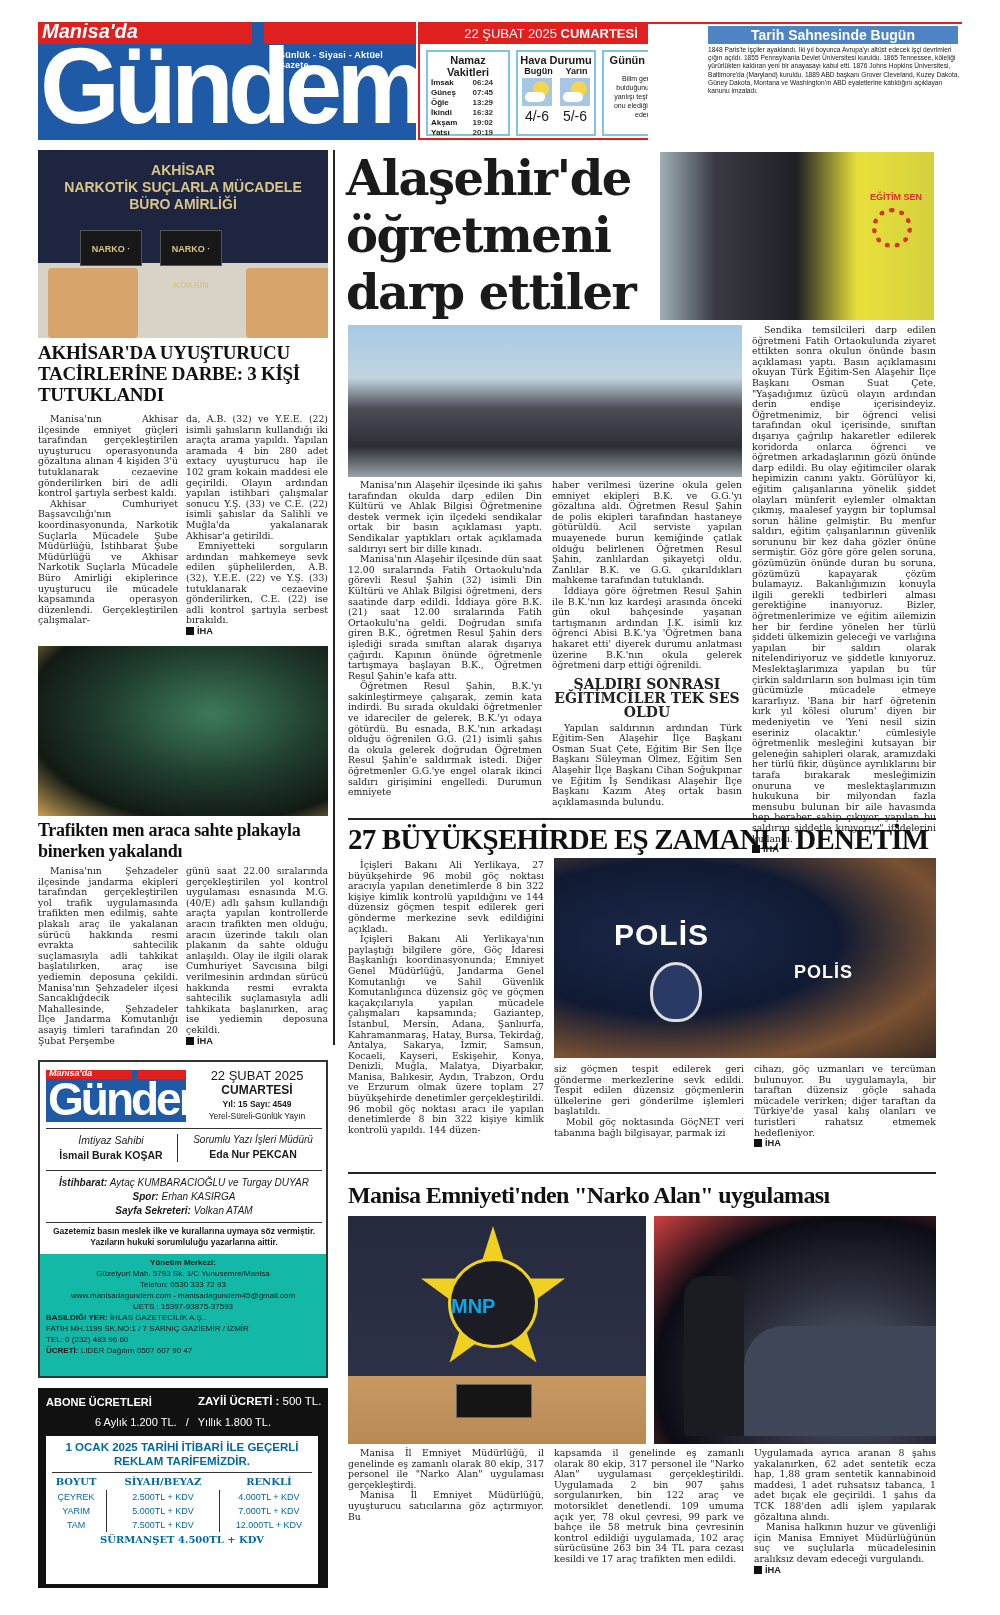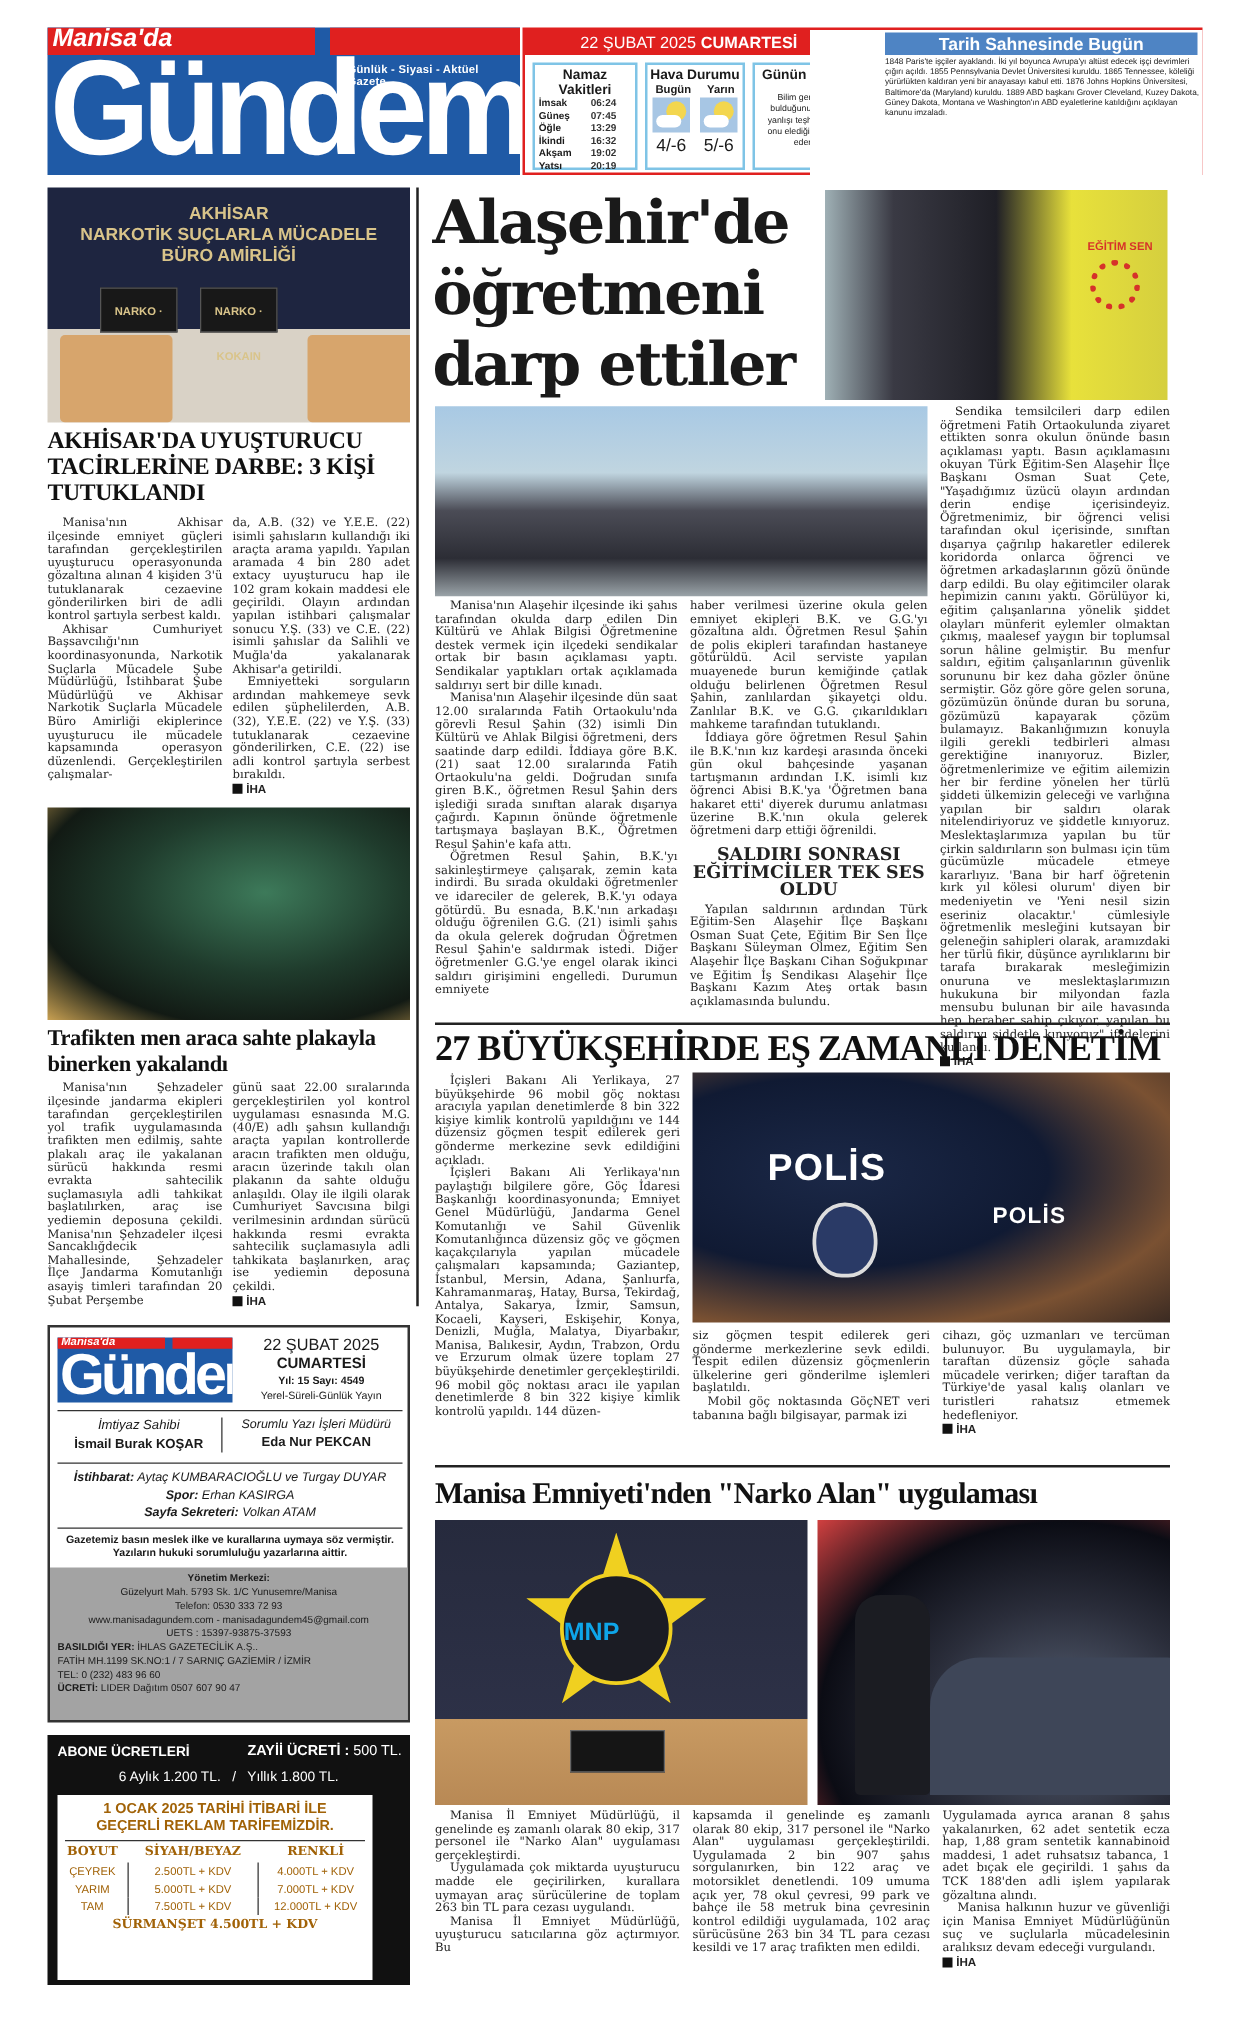--- a/index.html
+++ b/index.html
@@ -55,21 +55,21 @@
 .imprint{left:38px;top:1060px;width:290px;height:318px;border:2px solid #333}
 .imprint .logo{position:absolute;left:6px;top:8px;width:140px;height:52px;background:#1f5aa6;overflow:hidden}
 .imprint .logo .r{position:absolute;left:0;top:0;width:86px;height:9px;background:#e0201f}
 .imprint .logo .r2{position:absolute;left:92px;top:0;width:48px;height:9px;background:#e0201f}
 .imprint .logo .s{position:absolute;left:3px;top:-2px;color:#fff;font:italic bold 9px "Liberation Sans",sans-serif}
 .imprint .logo .g{position:absolute;left:2px;top:6px;color:#fff;font:bold 46px/1 "Liberation Sans",sans-serif;letter-spacing:-3px}
 .imprint .dt{position:absolute;left:150px;top:6px;width:134px;text-align:center;font-family:"Liberation Sans",sans-serif}
 .hr{position:absolute;height:1px;background:#333}
 .center{text-align:center}
 .abone{left:38px;top:1388px;width:290px;height:200px;background:#111;color:#fff}
-.tarife{position:absolute;left:8px;top:48px;width:252px;height:148px;background:#fff;color:#a16207}
+.tarife{position:absolute;left:8px;top:48px;width:272px;height:148px;background:#fff;color:#0369a1}
 .tarife table{width:100%;border-spacing:0;font:9px "Liberation Sans",sans-serif;text-align:center}
 .tarife th{font:bold 10px "DejaVu Serif",serif;padding:3px 0}
 .tarife td{padding:2px 0}
 .tarife td.mid{border-left:1px solid #333;border-right:1px solid #333}
 .iha{font-family:"Liberation Sans",sans-serif;font-weight:bold}
 .sq{display:inline-block;width:8px;height:8px;background:#111;margin-right:3px;vertical-align:-1px}
 </style>
 </head>
 <body>
 
@@ -205,21 +205,21 @@
     <div style="font-size:10.5px;font-weight:bold;margin-top:3px">Eda Nur PEKCAN</div>
   </div>
   <div class="hr" style="left:6px;top:108px;width:276px"></div>
   <div class="abs sans center" style="left:4px;top:114px;width:280px;font-size:10px;font-style:italic;line-height:14px">
     <div><b>İstihbarat:</b> <span>Aytaç KUMBARACIOĞLU ve Turgay DUYAR</span></div>
     <div><b>Spor:</b> <span>Erhan KASIRGA</span></div>
     <div><b>Sayfa Sekreteri:</b> <span>Volkan ATAM</span></div>
   </div>
   <div class="hr" style="left:6px;top:160px;width:276px"></div>
   <div class="abs sans center" style="left:6px;top:164px;width:276px;font-size:8.5px;font-weight:bold;line-height:11px">Gazetemiz basın meslek ilke ve kurallarına uymaya söz vermiştir. Yazıların hukuki sorumluluğu yazarlarına aittir.</div>
-  <div class="abs sans" style="left:0;top:192px;width:286px;height:122px;background:#a3a3a3;font-size:8px;line-height:11px;padding:3px 6px">
+  <div class="abs sans" style="left:0;top:192px;width:286px;height:122px;background:#14b8a6;font-size:8px;line-height:11px;padding:3px 6px">
     <div class="center" style="font-weight:bold">Yönetim Merkezi:</div>
     <div class="center">Güzelyurt Mah. 5793 Sk. 1/C Yunusemre/Manisa</div>
     <div class="center">Telefon: 0530 333 72 93</div>
     <div class="center">www.manisadagundem.com - manisadagundem45@gmail.com</div>
     <div class="center">UETS : 15397-93875-37593</div>
     <div><b>BASILDIĞI YER:</b> <span>İHLAS GAZETECİLİK A.Ş..</span></div>
     <div>FATİH MH.1199 SK.NO:1 / 7 SARNIÇ GAZİEMİR / İZMİR</div>
     <div>TEL: 0 (232) 483 96 60</div>
     <div><b>ÜCRETİ:</b> <span>LIDER Dağıtım 0507 607 90 47</span></div>
   </div>
@@ -311,21 +311,20 @@
   <div class="star"></div>
   <div class="badge-c">MNP</div>
   <div class="abs" style="left:108px;top:168px;width:76px;height:34px;background:#151515;border:1px solid #666"></div>
 </div>
 <div class="photo night-photo">
   <div class="abs" style="left:30px;top:60px;width:60px;height:160px;background:#1b1c22;border-radius:20px 20px 4px 4px"></div>
   <div class="abs" style="left:90px;top:110px;width:200px;height:110px;background:#3e4658;border-radius:40px 10px 0 0"></div>
 </div>
 <div class="col" style="left:348px;top:1448px;width:196px">
   <p>Manisa İl Emniyet Müdürlüğü, il genelinde eş zamanlı olarak 80 ekip, 317 personel ile "Narko Alan" uygulaması gerçekleştirdi.</p>
-    <p>Uygulamada çok miktarda uyuşturucu madde ele geçirilirken, kurallara uymayan araç sürücülerine de toplam 263 bin TL para cezası uygulandı.</p>
     <p>Manisa İl Emniyet Müdürlüğü, uyuşturucu satıcılarına göz açtırmıyor. Bu</p>
 </div>
 <div class="col" style="left:554px;top:1448px;width:190px">
   <p style="text-indent:0">kapsamda il genelinde eş zamanlı olarak 80 ekip, 317 personel ile "Narko Alan" uygulaması gerçekleştirildi. Uygulamada 2 bin 907 şahıs sorgulanırken, bin 122 araç ve motorsiklet denetlendi. 109 umuma açık yer, 78 okul çevresi, 99 park ve bahçe ile 58 metruk bina çevresinin kontrol edildiği uygulamada, 102 araç sürücüsüne 263 bin 34 TL para cezası kesildi ve 17 araç trafikten men edildi.</p>
 </div>
 <div class="col" style="left:754px;top:1448px;width:182px">
   <p style="text-indent:0">Uygulamada ayrıca aranan 8 şahıs yakalanırken, 62 adet sentetik ecza hap, 1,88 gram sentetik kannabinoid maddesi, 1 adet ruhsatsız tabanca, 1 adet bıçak ele geçirildi. 1 şahıs da TCK 188'den adli işlem yapılarak gözaltına alındı.</p><p>Manisa halkının huzur ve güvenliği için Manisa Emniyet Müdürlüğünün suç ve suçlularla mücadelesinin aralıksız devam edeceği vurgulandı.</p>
   <span class="iha"><span class="sq"></span><span>İHA</span></span>
 </div>
 

